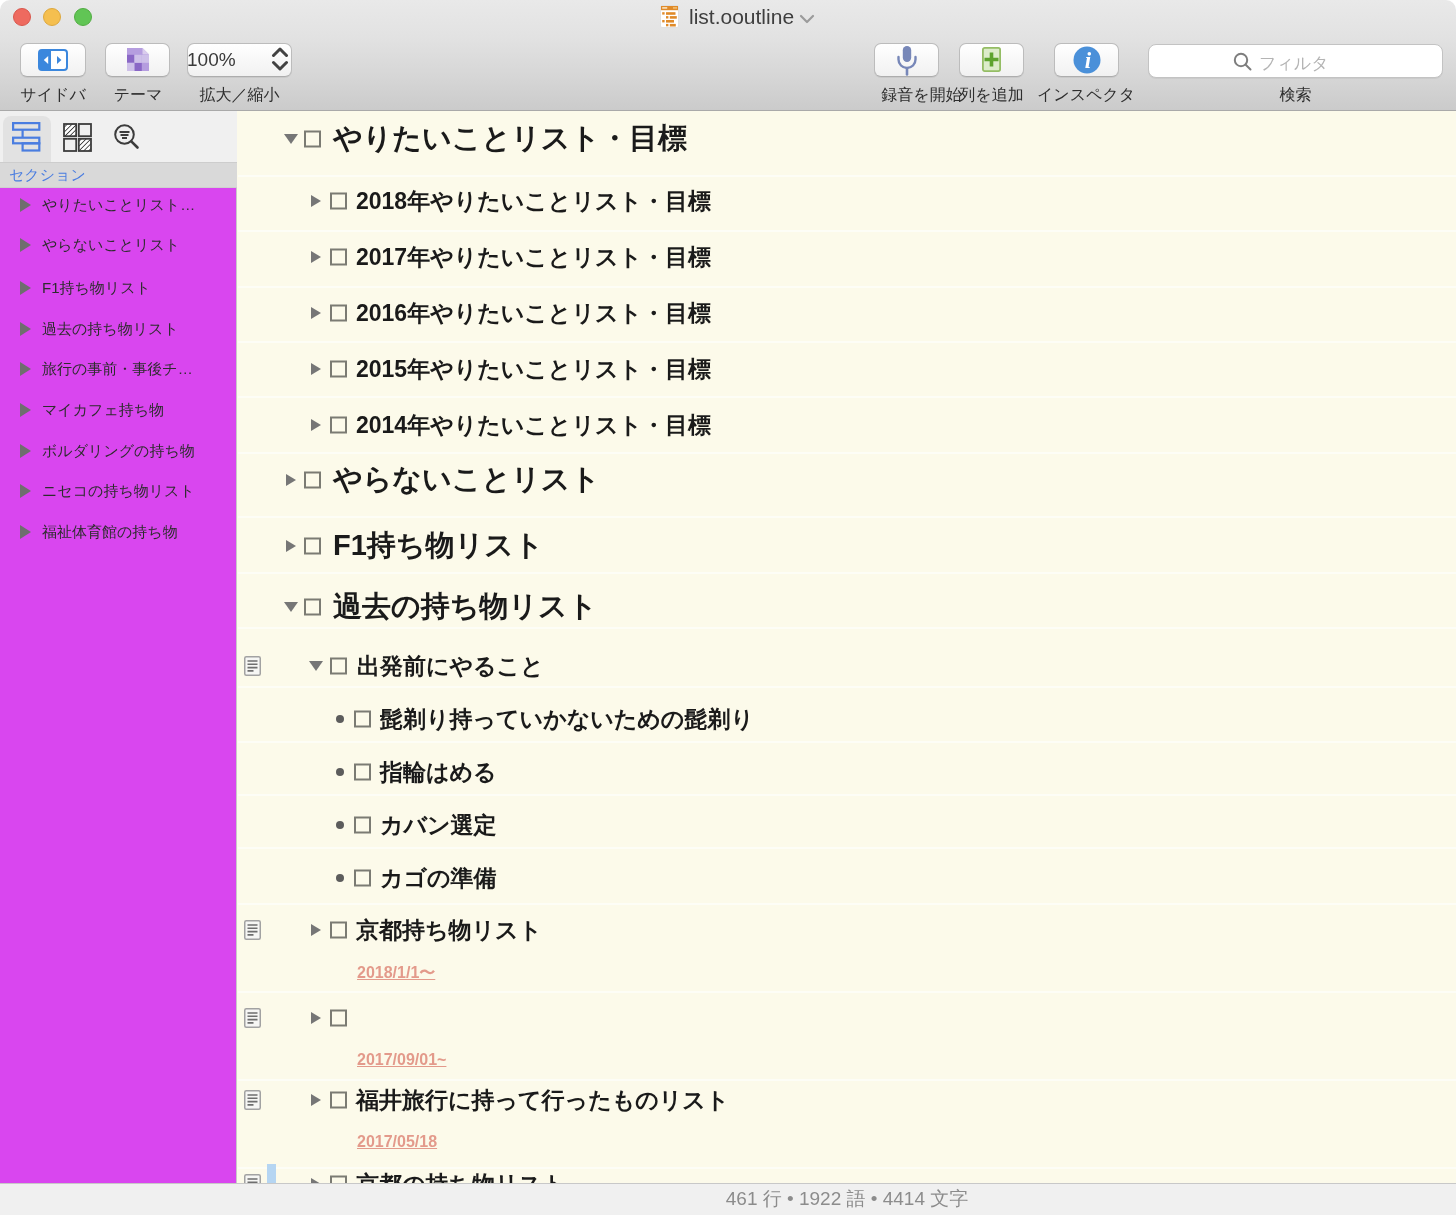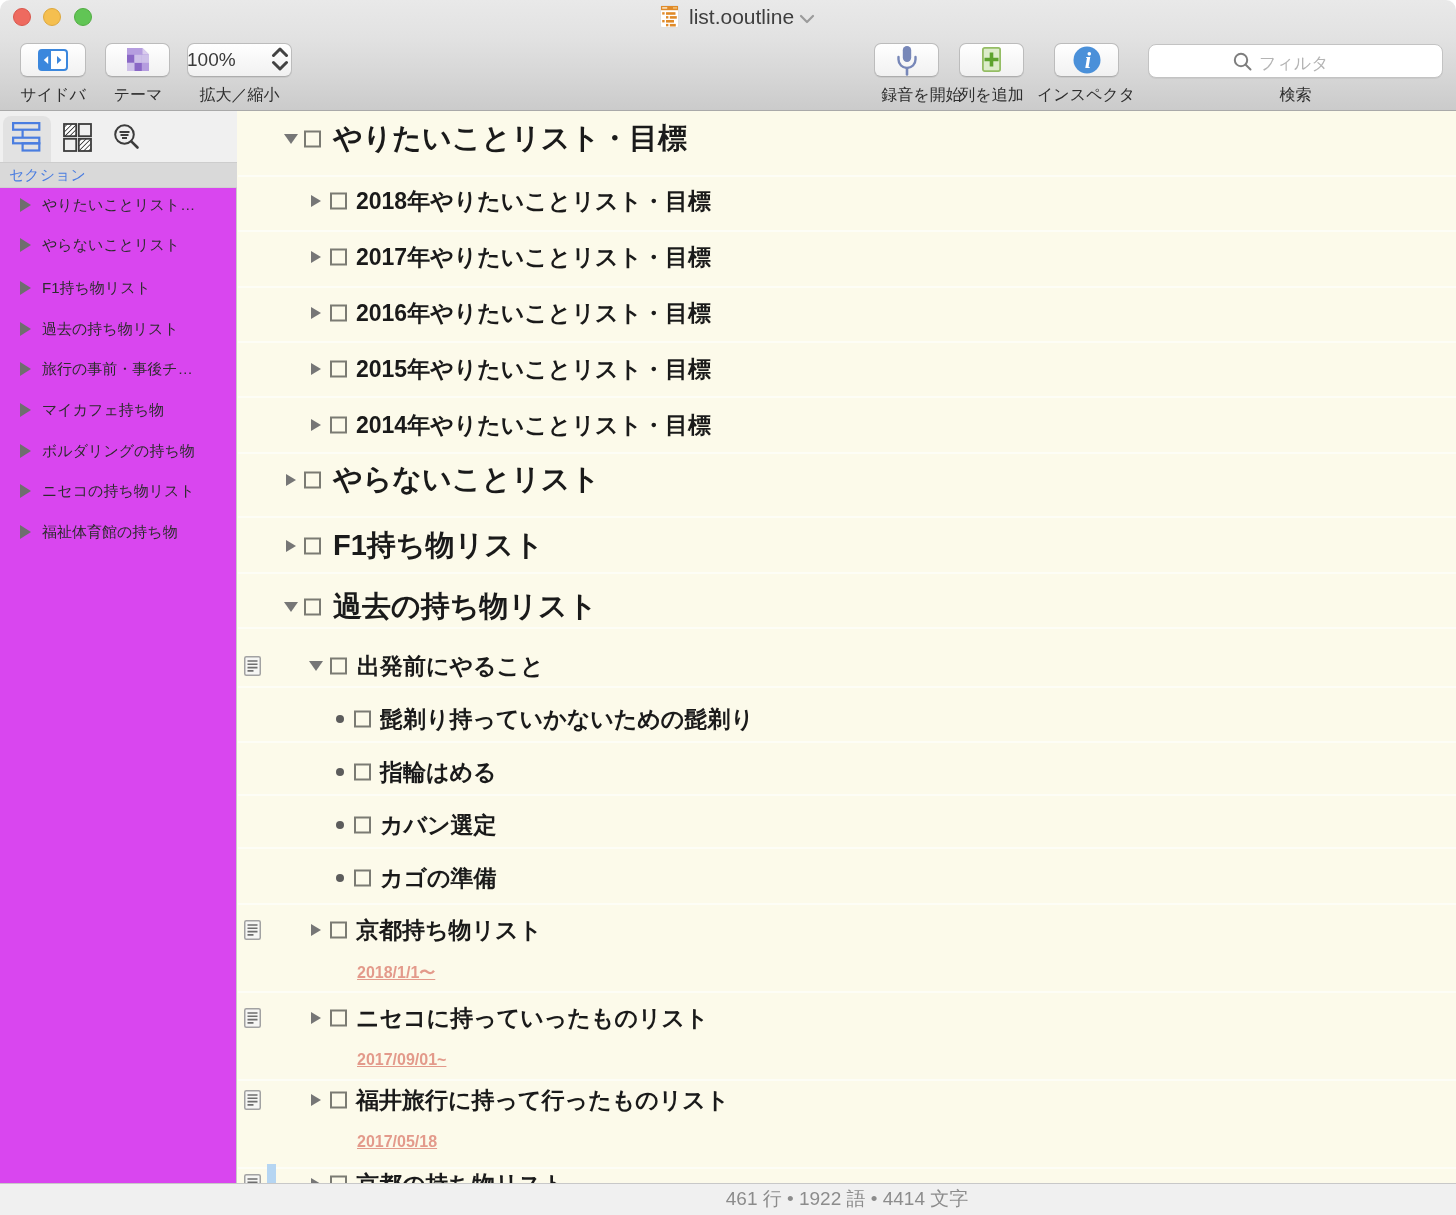--- a/index.html
+++ b/index.html
@@ -336,21 +336,20 @@
     <span class="ci t2" style="left:118px;">京都持ち物リスト</span>
   </div>
   <div class="abs date" style="left:119px; top:852px;">2018/1/1〜</div>
   <div class="abs crow" style="top:882px; height:50px;">
     <svg class="ci note" style="left:6px;" viewBox="0 0 17 20">
         <rect x="0.75" y="0.75" width="15.5" height="18.5" rx="1.5" fill="#f6f6f4" stroke="#a2a2a2" stroke-width="1.5"></rect>
         <path d="M3.5 5 h10 M3.5 8.3 h10 M3.5 11.6 h10 M3.5 14.9 h6" stroke="#6e6e6e" stroke-width="1.6"></path>
       </svg>
     <span class="ci tri-r" style="left:73px;"></span>
     <span class="ci cb cb2" style="left:92px;"></span>
-    <span class="ci t2" style="left:118px;">ニセコに持っていったものリスト</span>
   </div>
   <div class="abs date" style="left:119px; top:940px;">2017/09/01~</div>
   <div class="abs crow" style="top:964px; height:50px;">
     <svg class="ci note" style="left:6px;" viewBox="0 0 17 20">
         <rect x="0.75" y="0.75" width="15.5" height="18.5" rx="1.5" fill="#f6f6f4" stroke="#a2a2a2" stroke-width="1.5"></rect>
         <path d="M3.5 5 h10 M3.5 8.3 h10 M3.5 11.6 h10 M3.5 14.9 h6" stroke="#6e6e6e" stroke-width="1.6"></path>
       </svg>
     <span class="ci tri-r" style="left:73px;"></span>
     <span class="ci cb cb2" style="left:92px;"></span>
     <span class="ci t2" style="left:118px;">福井旅行に持って行ったものリスト</span>

